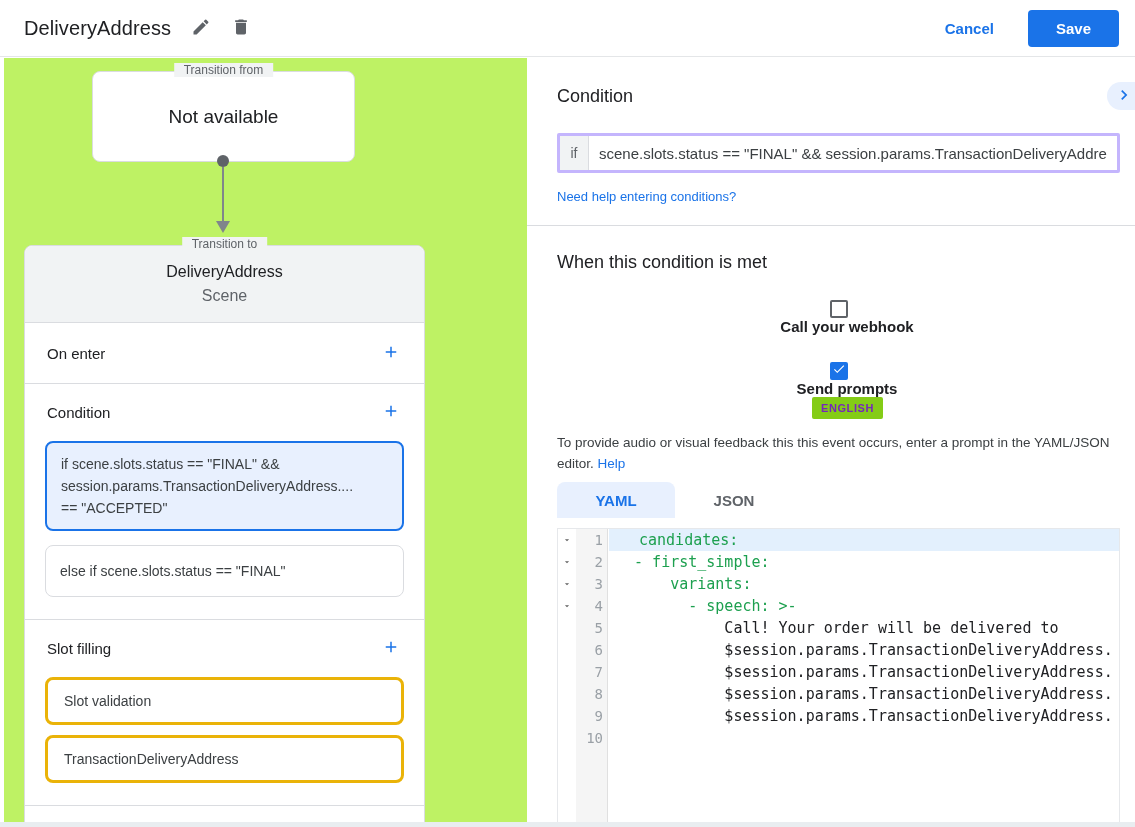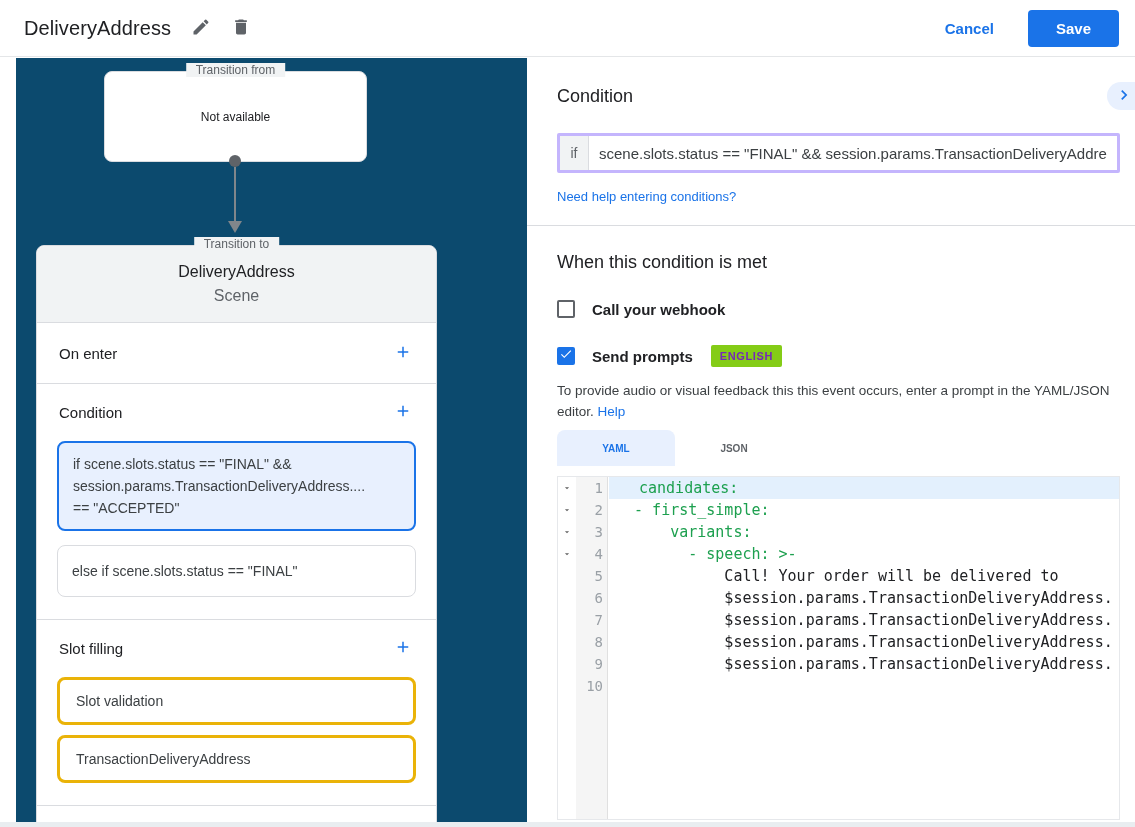--- a/index.html
+++ b/index.html
@@ -14,27 +14,27 @@
   .icon-btn svg { fill:#5f6368; }
   .edit-btn { margin-left:14px; }
   .delete-btn { margin-left:8px; }
   .appbar-actions { margin-left:auto; display:flex; align-items:center; margin-right:16px; }
   .cancel-btn { background:none; border:none; color:#1a73e8; font-size:15px; font-weight:bold;
                 padding:8px 16px; cursor:pointer; font-family:inherit; }
   .save-btn { background:#1a73e8; color:#fff; border:none; border-radius:4px; font-size:15px;
               font-weight:bold; padding:8px 28px; height:37px; margin-left:18px; cursor:pointer; font-family:inherit; }
 
   
-  .canvas { position:absolute; left:16px; top:58px; width:527px; height:769px; background:#0c4a6e; overflow:hidden; }
+  .canvas { position:absolute; left:4px; top:58px; width:527px; height:769px; background:#bef264; overflow:hidden; }
 
   .tfrom-box { position:absolute; left:88px; top:13px; width:263px; height:91px; background:#fff;
                border:1px solid #dadce0; border-radius:8px; display:flex; align-items:center; justify-content:center; }
   .legend { position:absolute; top:-9px; left:50%; transform:translateX(-50%); background:#f1f3f4;
             padding:0 10px; font-size:12px; color:#5f6368; white-space:nowrap; }
-  .tfrom-value { font-size:12px; color:#202124; }
+  .tfrom-value { font-size:19px; color:#202124; }
 
   .connector-dot { position:absolute; left:213px; top:97px; width:12px; height:12px; border-radius:50%; background:#5f6368; }
   .connector-line { position:absolute; left:218px; top:109px; width:2px; height:54px; background:#80868b; }
   .connector-arrow { position:absolute; left:212px; top:163px; width:0; height:0;
                      border-left:7px solid transparent; border-right:7px solid transparent; border-top:12px solid #80868b; }
 
   .scene-card { position:absolute; left:20px; top:187px; width:401px; height:600px; background:#fff;
                 border:1px solid #dadce0; border-radius:8px 8px 0 0; }
   .scene-head { height:77px; background:#f1f3f4; border-bottom:1px solid #dadce0; border-radius:8px 8px 0 0;
                 display:flex; flex-direction:column; align-items:center; justify-content:center; }
@@ -68,32 +68,32 @@
   .if-row { margin-top:26px; display:flex; width:563px; height:40px; border:3px solid #c4b5fd; border-radius:2px; }
   .if-prefix { width:29px; background:#f1f3f4; border-right:1px solid #dadce0; display:flex;
                align-items:center; justify-content:center; font-size:14px; color:#5f6368; }
   .if-input { flex:1; border:none; outline:none; font-family:inherit; font-size:15px; color:#3c4043;
               padding:0 10px; white-space:nowrap; overflow:hidden; background:#fff; }
   .link { color:#1a73e8; font-size:13px; text-decoration:none; cursor:pointer; }
   .help-row { margin-top:14px; }
   .divider { margin:20px 0 0 -30px; width:608px; border:none; border-top:1px solid #dadce0; }
 
   .when-title { font-size:18px; color:#202124; margin-top:26px; }
-  .check-row { display:flex; align-items:center; margin-top:27px; }
+  .check-row { display:flex; align-items:center; margin-top:27px;flex-direction:column; }
   .checkbox { width:18px; height:18px; border:2px solid #5f6368; border-radius:2px; background:#fff;
               cursor:pointer; flex:none; }
   .checkbox.checked { background:#1a73e8; border-color:#1a73e8; display:flex; align-items:center; justify-content:center; }
   .check-label { font-size:15px; font-weight:bold; color:#202124; margin-left:17px; }
   .lang-badge { margin-left:18px; background:#84cc16; color:#7627ba; font-size:11px; font-weight:bold;
                 letter-spacing:.6px; padding:5px 9px; border-radius:2px; }
   .desc { margin-top:13px; font-size:13.5px; line-height:21px; color:#3c4043; width:563px; }
 
   .tabs { margin-top:8px; display:flex; }
   .tab { width:118px; height:36px; display:flex; align-items:center; justify-content:center;
-         font-size:10px; font-weight:bold; color:#5f6368; cursor:pointer; }
+         font-size:15px; font-weight:bold; color:#5f6368; cursor:pointer; }
   .tab.active { background:#e8f0fe; color:#1a73e8; border-radius:8px 8px 0 0; }
 
   .editor { position:relative; margin-top:10px; width:563px; height:344px; border:1px solid #e6e8eb;
             font-family:"DejaVu Sans Mono", monospace; font-size:15px; overflow:hidden; background:#fff; }
   .gutter-bg { position:absolute; left:18px; top:0; bottom:0; width:32px; background:#f5f5f5;
                border-right:1px solid #e0e0e0; }
   .ed-row { position:relative; display:flex; height:22px; line-height:22px; }
   .ed-fold { width:18px; flex:none; display:flex; align-items:center; justify-content:center; cursor:pointer; }
   .ed-fold svg { fill:#616161; visibility:hidden; }
   .ed-row.fold .ed-fold svg { visibility:visible; }

